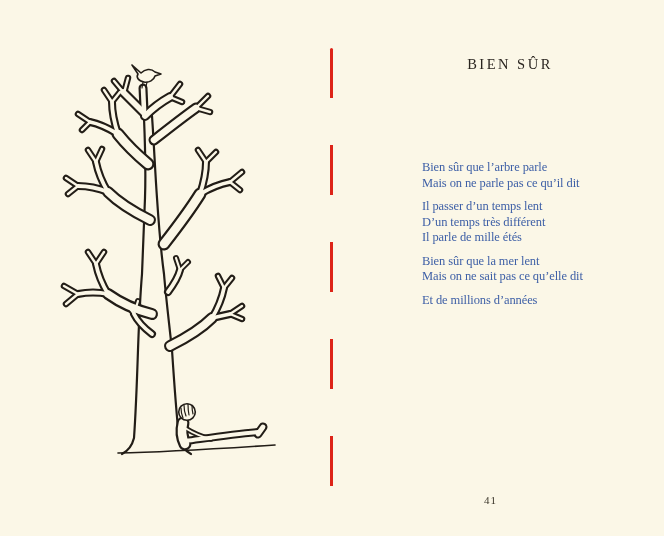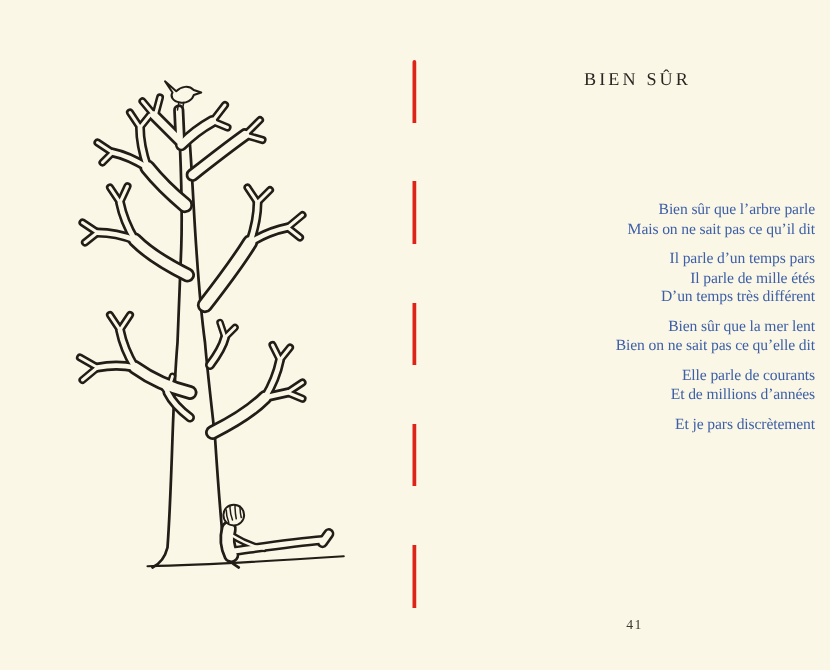--- a/index.html
+++ b/index.html
@@ -24,24 +24,24 @@
     margin:0;text-align:center;
     font-size:14.5px;font-weight:400;letter-spacing:2.5px;
     color:#2A2520;
   }
   .poem{
     position:absolute;left:91px;top:160px;width:230px;
     font-size:12.5px;line-height:15.5px;letter-spacing:-0.1px;
     color:#3D5FA6;
   }
   .stanza{margin:0 0 8px 0;}
-  .line{white-space:nowrap;text-align:right;}
+  .line{white-space:nowrap;}
   .pagenum{
     position:absolute;left:153px;top:494px;width:30px;
-    text-align:right;font-size:11px;color:#3C372C;letter-spacing:1px;
+    text-align:left;font-size:11px;color:#3C372C;letter-spacing:1px;
   }
   
   .trunk{fill:#FBF7E7;stroke:#221D17;stroke-width:2.2;stroke-linejoin:round;stroke-linecap:round;}
   .ink-strokes use{stroke:#221D17;fill:none;stroke-linecap:round;stroke-linejoin:round;}
   .bg-strokes use{stroke:#FBF7E7;fill:none;stroke-linecap:round;stroke-linejoin:round;}
   .outline{fill:#FBF7E7;stroke:#221D17;stroke-width:1.6;stroke-linejoin:round;}
   .thinline{fill:none;stroke:#221D17;stroke-width:1.2;stroke-linecap:round;}
   .groundline{fill:none;stroke:#221D17;stroke-width:1.7;stroke-linecap:round;}
 </style>
 </head>
@@ -242,36 +242,34 @@
   </div>
 
   <div class="divider"></div>
 
   <div class="right-page">
     <h1 class="title">BIEN SÛR</h1>
 
     <div class="poem">
       <div class="stanza">
         <div class="line">Bien sûr que l’arbre parle</div>
-        <div class="line">Mais on ne sait pas ce qu’il dit</div>
-      </div>
-      <div class="stanza">
-        <div class="line">Il parle d’un temps pars</div>
+        <div class="line">Mais on ne parle pas ce qu’il dit</div>
+      </div>
+      <div class="stanza">
+        <div class="line">Il passer d’un temps lent</div>
+        <div class="line">D’un temps très différent</div>
         <div class="line">Il parle de mille étés</div>
-        <div class="line">D’un temps très différent</div>
       </div>
       <div class="stanza">
         <div class="line">Bien sûr que la mer lent</div>
-        <div class="line">Bien on ne sait pas ce qu’elle dit</div>
-      </div>
-      <div class="stanza">
-        <div class="line">Elle parle de courants</div>
+        <div class="line">Mais on ne sait pas ce qu’elle dit</div>
+      </div>
+      <div class="stanza">
         <div class="line">Et de millions d’années</div>
       </div>
       <div class="stanza">
-        <div class="line">Et je pars discrètement</div>
       </div>
     </div>
 
     <div class="pagenum">41</div>
   </div>
 
 </div>
 
 </body></html>

